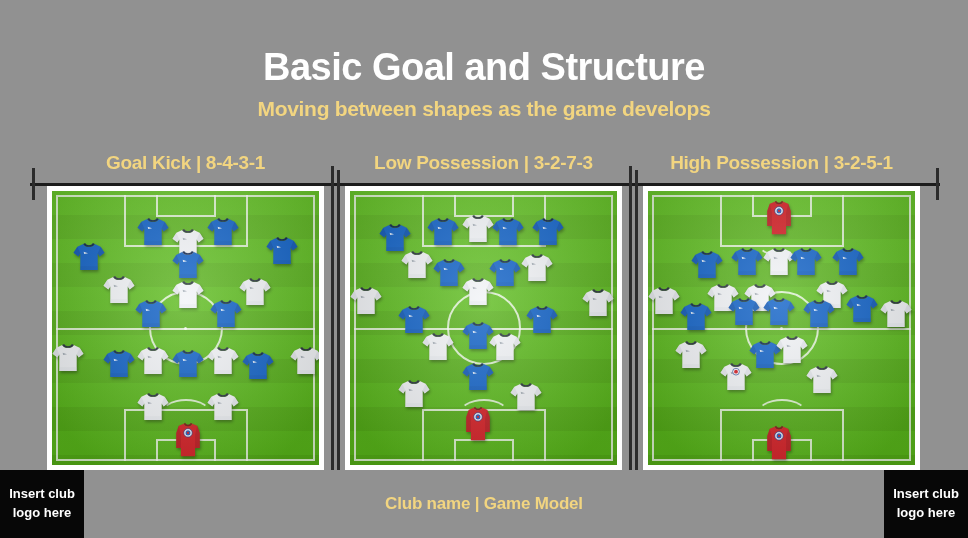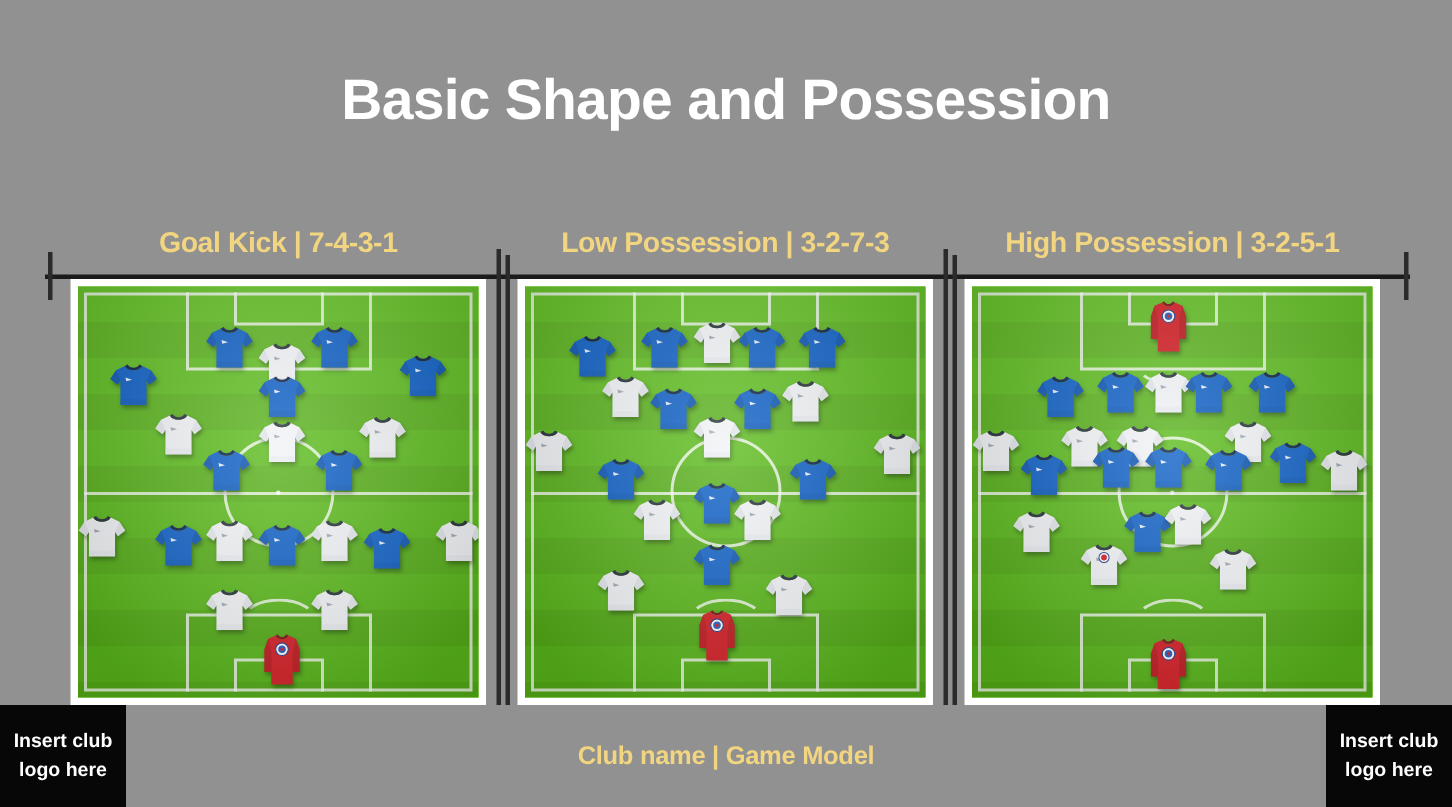--- a/index.html
+++ b/index.html
@@ -130,24 +130,25 @@
   #footer-text {
     position:absolute; top:494px; left:84px; width:800px;
     text-align:center; font-size:17px; font-weight:bold; color:#F2D580;
     letter-spacing:-0.2px;
   }
 </style>
 </head>
 <body>
 
 <div id="header">
-  <div id="slide-title">Basic Shape and Possession</div>
+  <div id="slide-title">Basic Goal and Structure</div>
+  <div id="slide-subtitle">Moving between shapes as the game develops</div>
 </div>
 
-<div class="col-heading" id="heading-0">Goal Kick | 7-4-3-1</div>
+<div class="col-heading" id="heading-0">Goal Kick | 8-4-3-1</div>
 <div class="col-heading" id="heading-1">Low Possession | 3-2-7-3</div>
 <div class="col-heading" id="heading-2">High Possession | 3-2-5-1</div>
 
 <div class="hrule" id="hrule-top"></div>
 <div class="hrule" id="hrule-bottom"></div>
 
 <div class="vtick" style="left:32px;  top:168px; height:32px;"></div>
 <div class="vtick" style="left:331px; top:166px; height:316px;"></div>
 <div class="vtick" style="left:337px; top:170px; height:312px;"></div>
 <div class="vtick" style="left:1009px;top:166px; height:0px;"></div>

